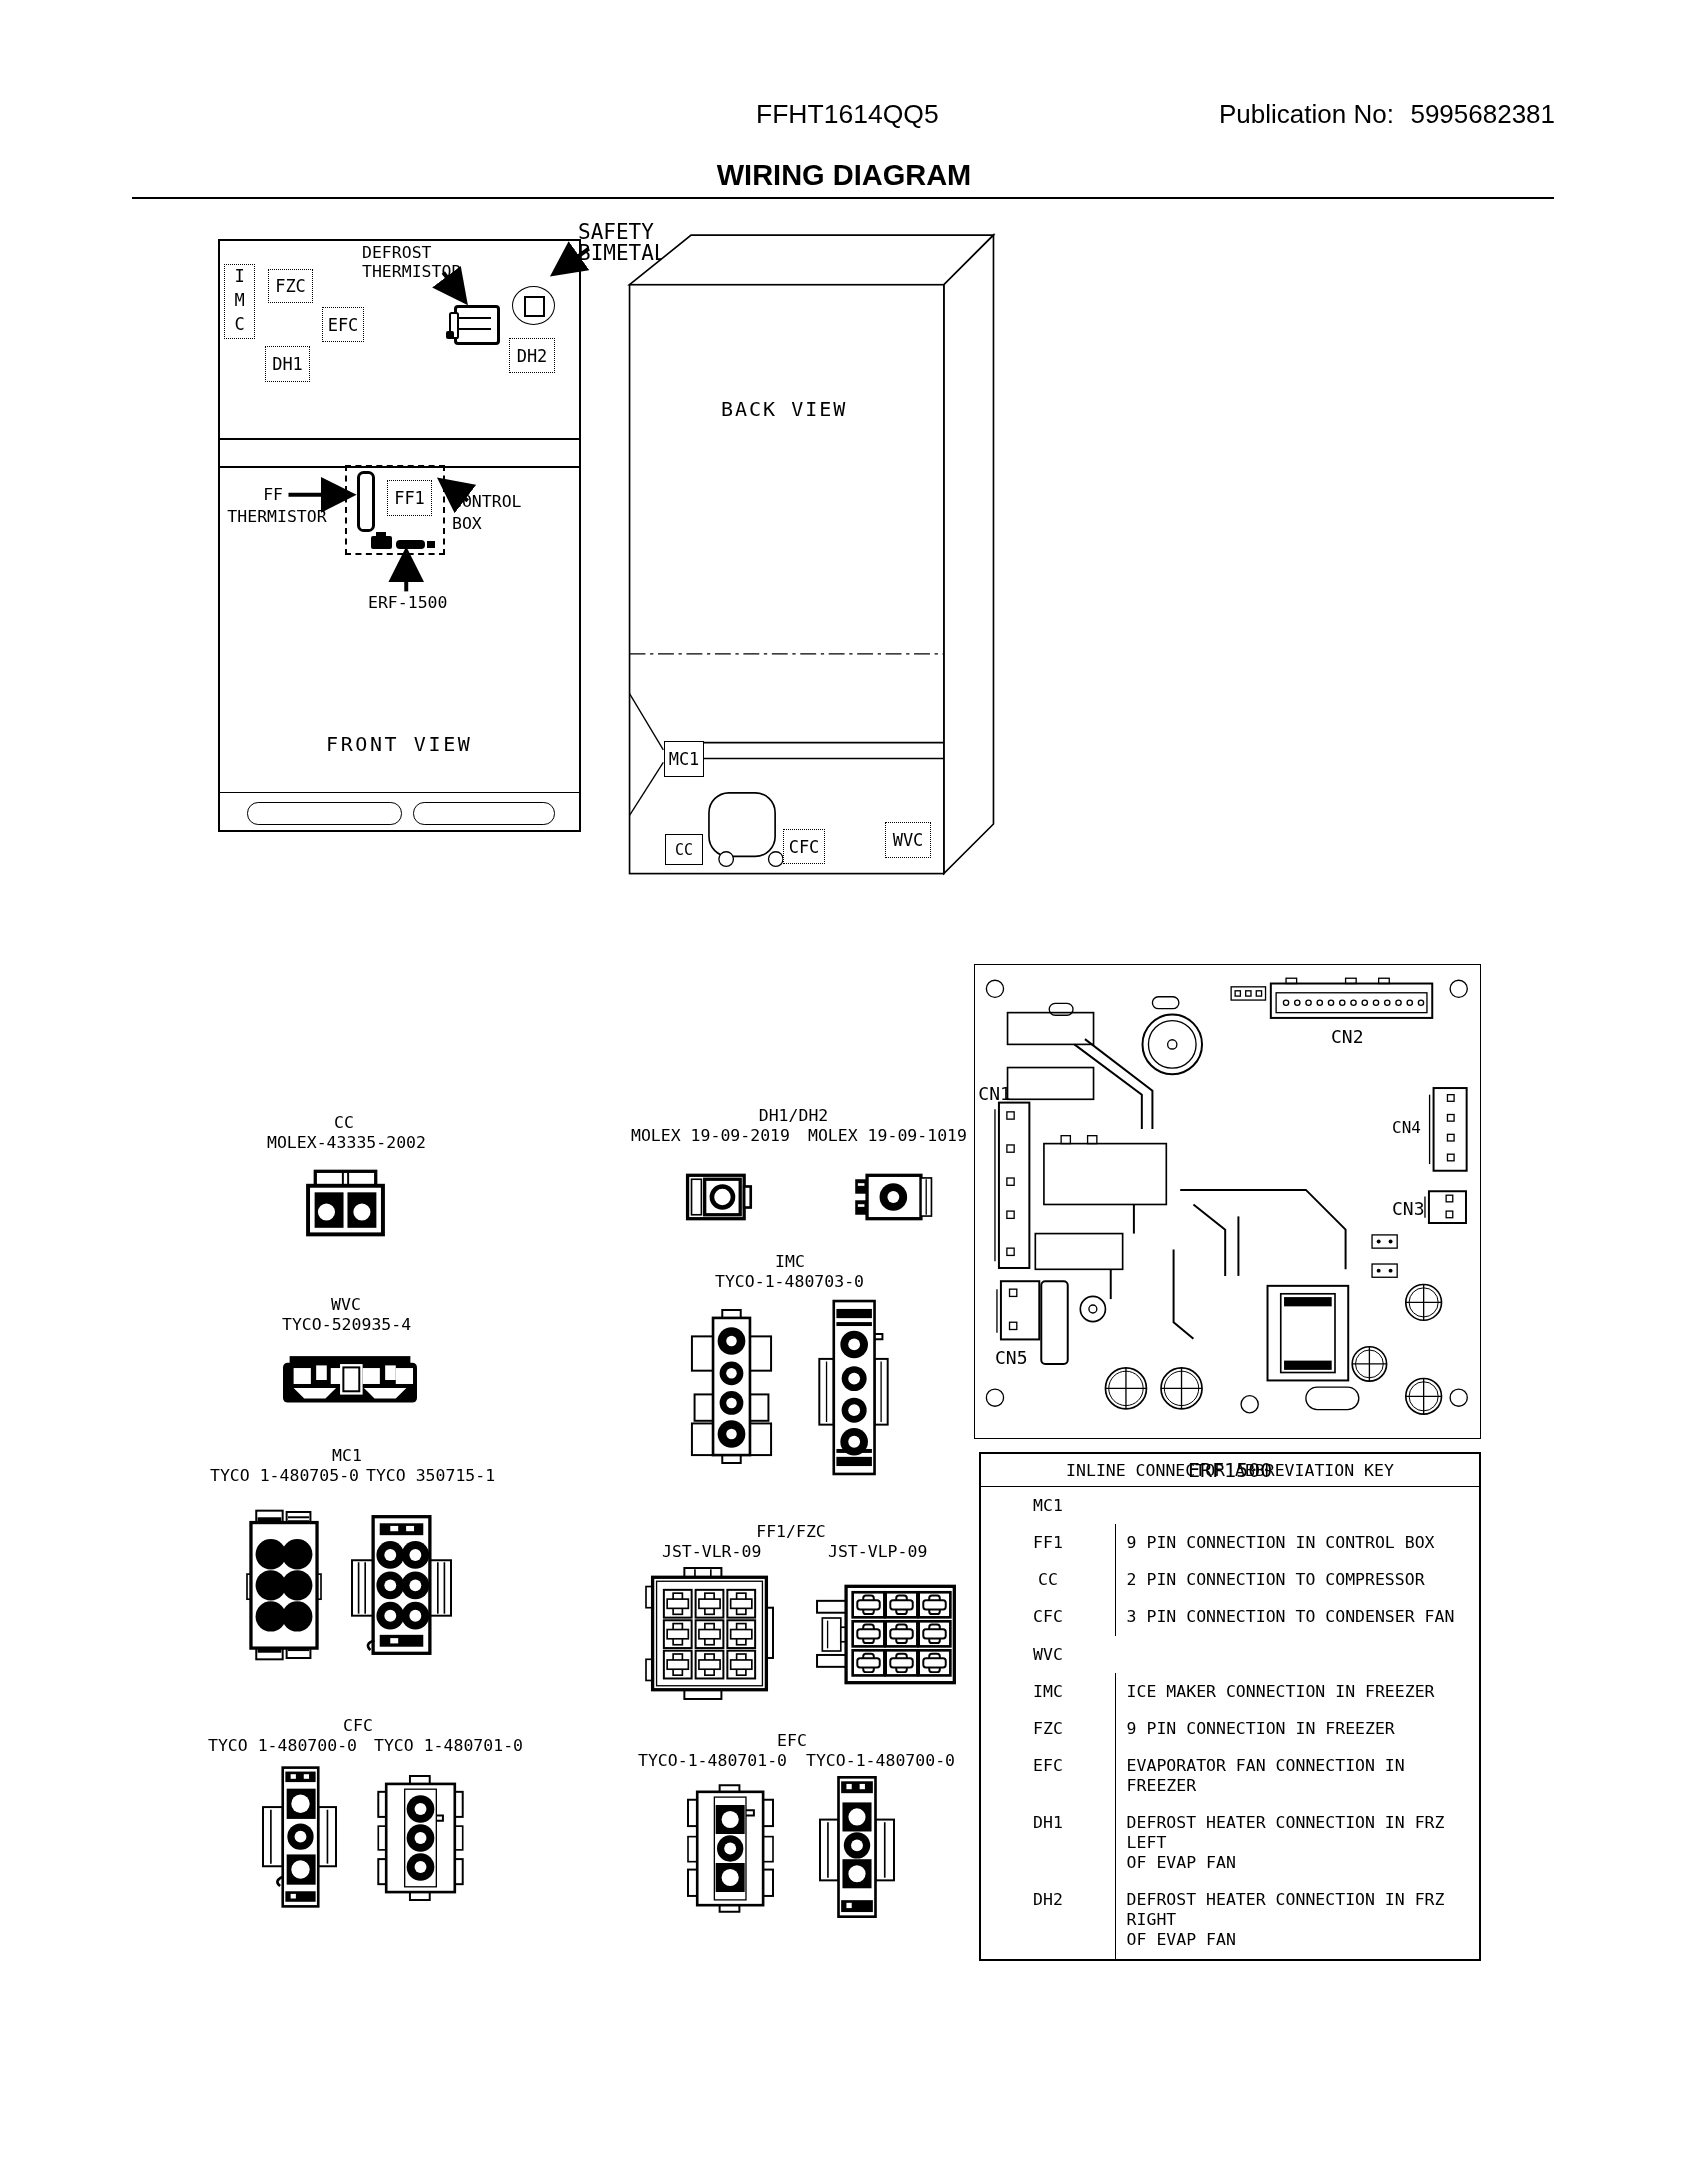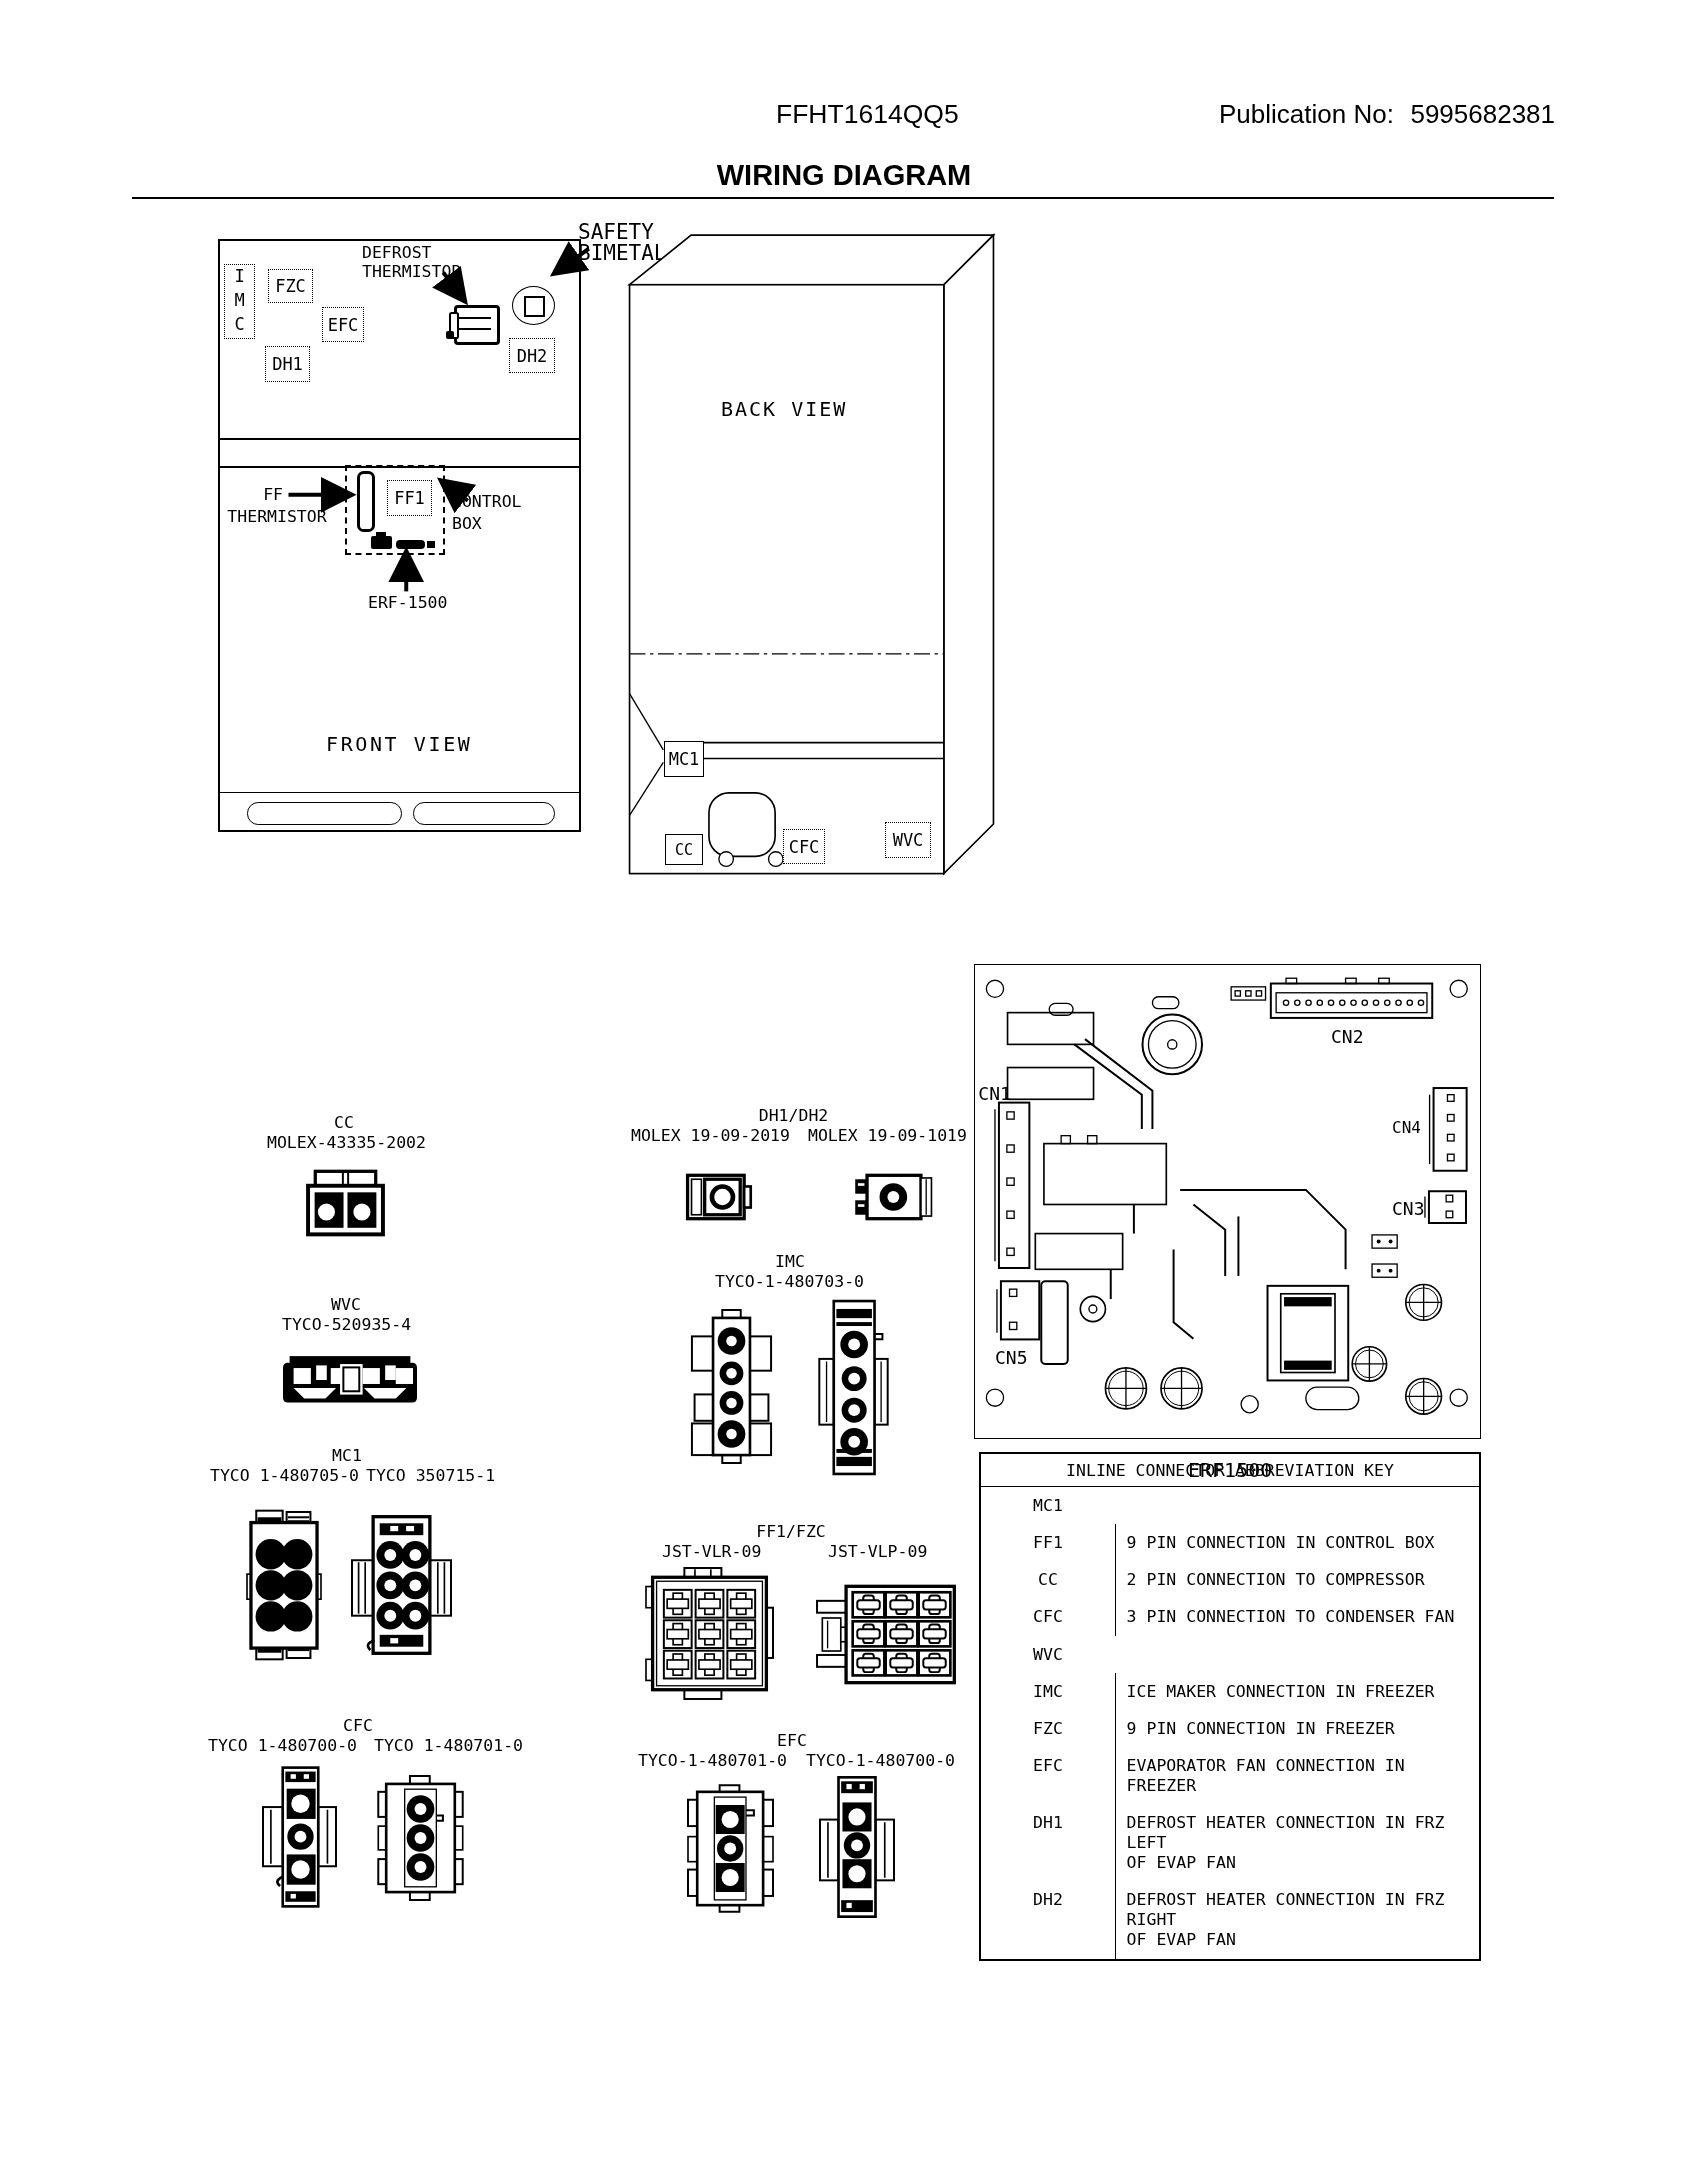--- a/index.html
+++ b/index.html
@@ -25,21 +25,21 @@
   #keytable .t-head .c2{flex:1;border-left:1.3px solid #000;text-align:center;padding:5.3px 0;}
   .t-row{display:flex;}
   .t-row .c1{width:134px;text-align:center;padding:8.6px 0;line-height:20px;}
   .t-row .c2{flex:1;border-left:1.3px solid #000;padding:8.6px 0 8.6px 10.6px;line-height:20px;}
 </style>
 </head>
 <body>
 
 <div id="page">
 
-  <div class="abs sans" style="left:756px;top:99px;width:179px;font-size:26.5px;text-align:center;margin-left:20px;">FFHT1614QQ5</div>
+  <div class="abs sans" style="left:756px;top:99px;width:179px;font-size:26.5px;text-align:center;">FFHT1614QQ5</div>
   <div class="abs sans" style="left:1219px;top:99px;font-size:26px;white-space:nowrap;">
     <span>Publication No:</span>
     <span style="margin-left:9.3px;">5995682381</span>
   </div>
   <div class="abs sans" style="left:685px;top:159px;width:318px;font-size:29px;font-weight:bold;text-align:center;">WIRING DIAGRAM</div>
   <div class="abs" style="left:132px;top:197px;width:1422px;border-top:2.6px solid #000;"></div>
 
   <div class="abs" style="left:218px;top:239px;width:359px;height:589px;border:2px solid #000;">
 
     <div class="hline" style="left:0;top:197px;width:359px;"></div>

